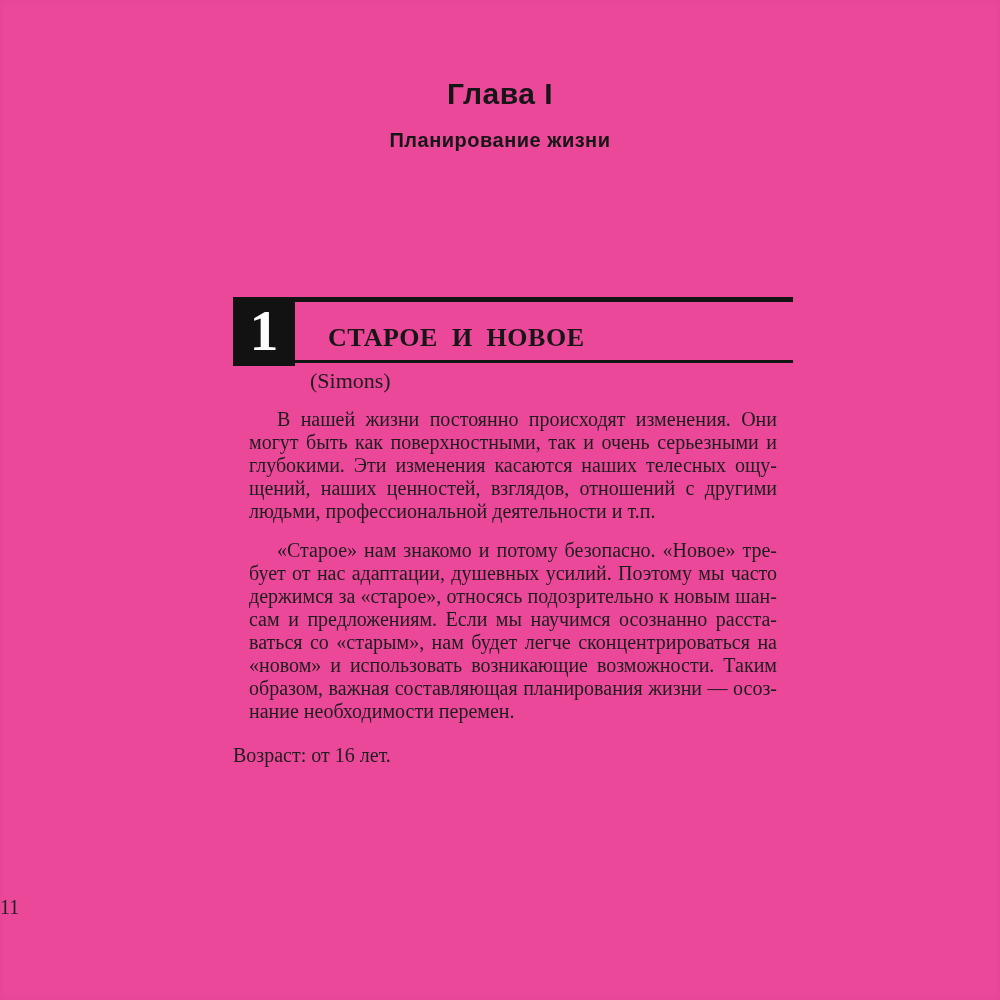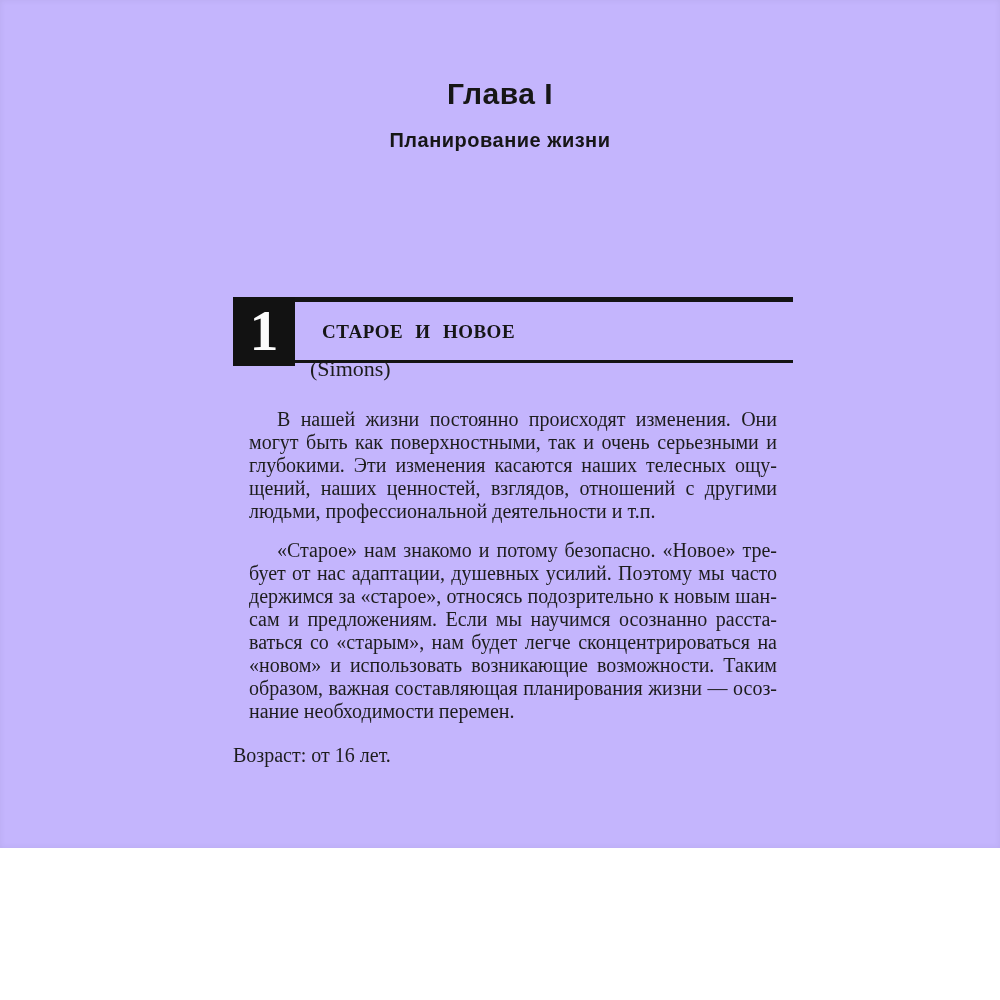--- a/index.html
+++ b/index.html
@@ -3,22 +3,22 @@
 <meta charset="utf-8">
 <style>
   html, body {
     margin: 0;
     padding: 0;
     background: #ffffff;
   }
   .page {
     position: relative;
     width: 1000px;
-    height: 848px;
-    background: #c4b5fd;
+    height: 1000px;
+    background: #ec4899;
     color: #1c1c1c;
     font-family: "Liberation Serif", "DejaVu Serif", serif;
     overflow: hidden;
     box-shadow: inset 0 0 6px rgba(0,0,0,0.06);
   }
 
   
   .chapter-head {
     position: absolute;
     top: 76px;
@@ -85,27 +85,27 @@
     line-height: 1;
     transform: translateY(-1px);
   }
   .banner .head-text {
     position: absolute;
     left: 77px;
     top: 9px;
     right: 0;
   }
   .banner .ex-title {
-    font-size: 19px;
+    font-size: 26px;
     line-height: 27px;
     font-weight: 700;
     letter-spacing: 0.5px;
     word-spacing: 7px;
     color: #161616;
-    margin: 12px;
+    margin: 18px;
   }
   .banner .ex-source {
     font-size: 22px;
     line-height: 24px;
     color: #1c1c1c;
     margin: 0;
   }
 
   
   .copy {

